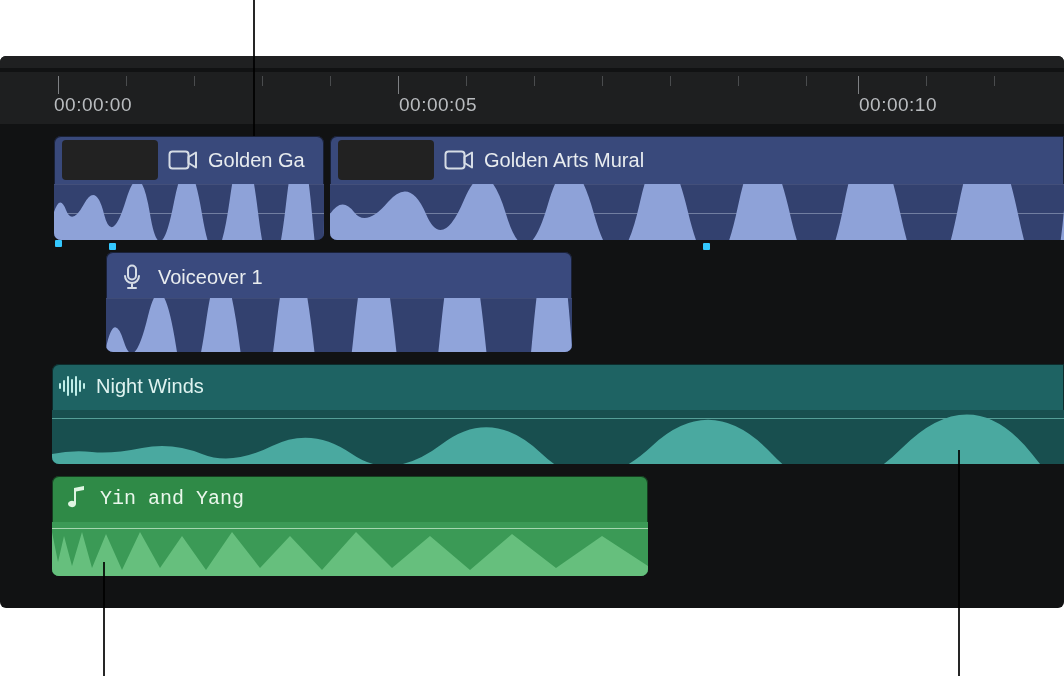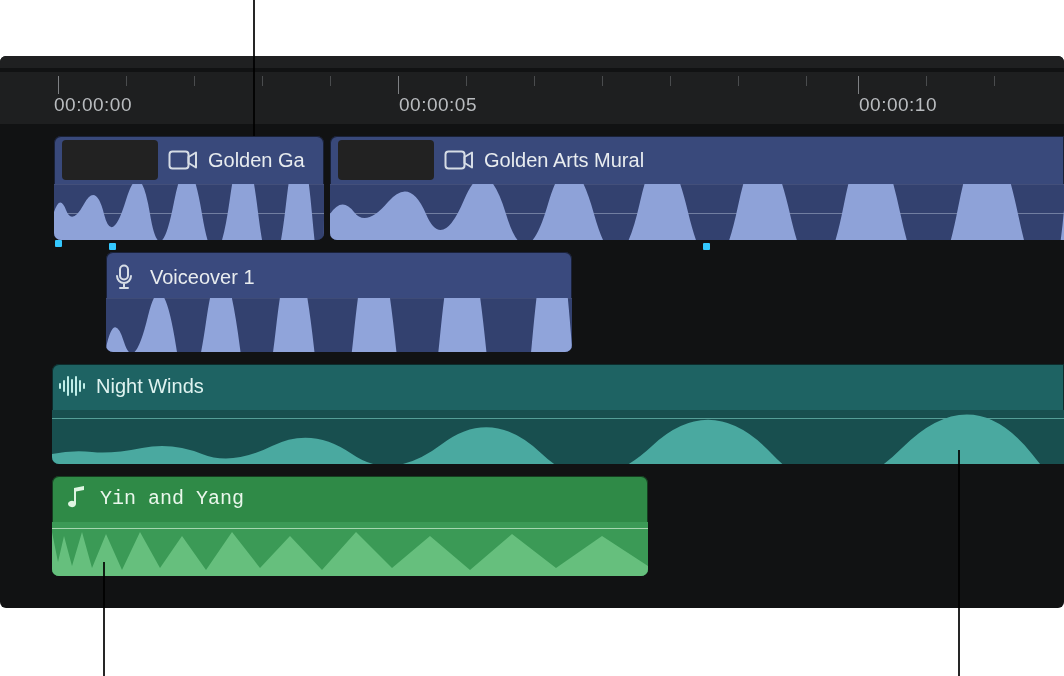--- a/index.html
+++ b/index.html
@@ -100,21 +100,21 @@
   .anchor {
     position:absolute; width:7px; height:7px; background:#34c8ff;
     border-radius:1px;
   }
 
   
   .vo {
     top: 128px; height: 100px;
     background: #3a4a7e;
   }
-  .vo .header { height:50px; padding-left:8px; gap:16px;}
+  .vo .header { height:50px; padding-left:16px; gap:16px;}
   .vo .wavearea {
     position:absolute; left:0; right:0; bottom:0; height:54px;
     background:#33416f;
     border-top:1px solid rgba(255,255,255,.06);
   }
   .vo .wave-svg { position:absolute; left:0; bottom:0; width:100%; height:54px; }
 
   
   .sfx {
     top: 240px; height: 100px;

